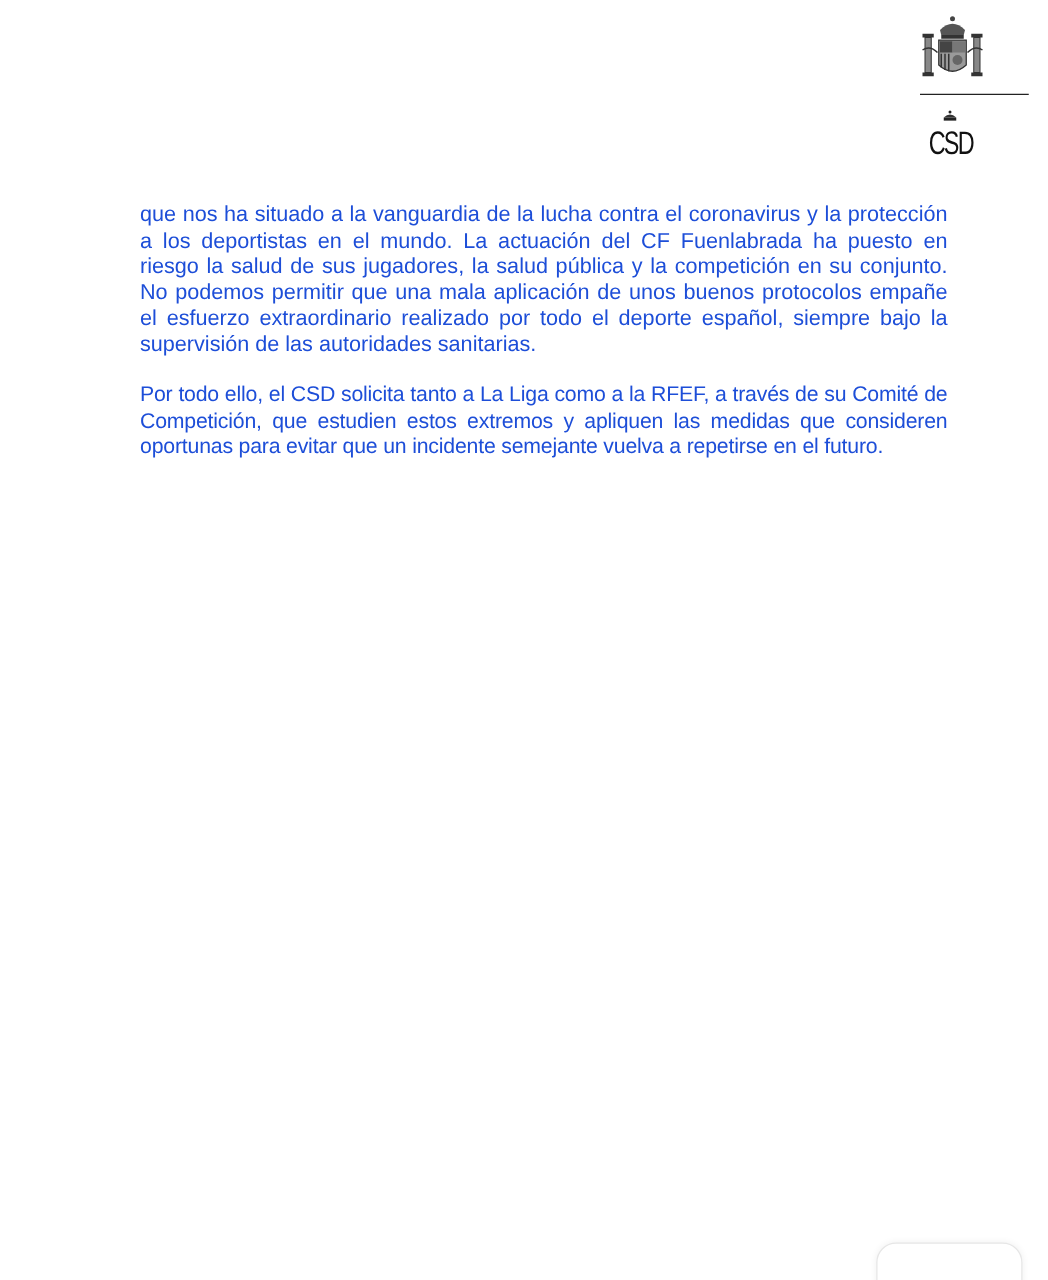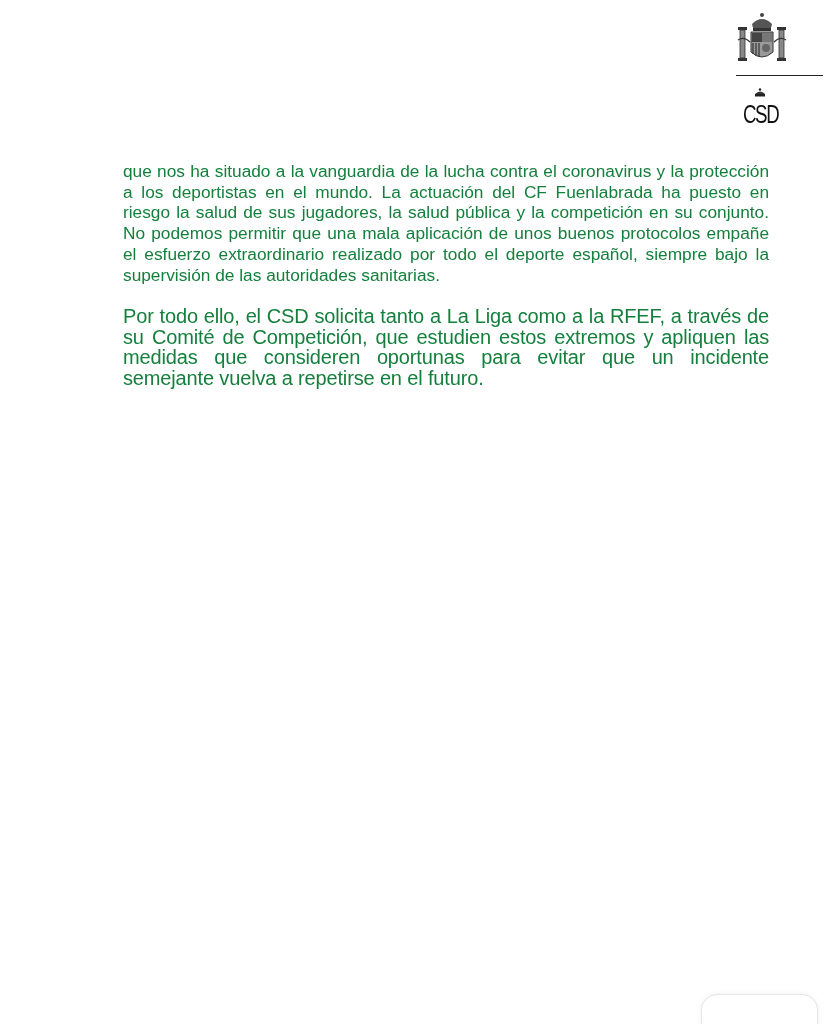--- a/index.html
+++ b/index.html
@@ -10,26 +10,26 @@
   .header { position: absolute; left: 724px; top: 0; width: 138px; height: 140px; }
   .coat { position: absolute; left: 12px; top: 10px; width: 52px; height: 56px; }
   .rule { position: absolute; left: 12px; top: 75px; width: 87px; height: 0; border-top: 1.5px solid #222; }
   .csd-crown { position: absolute; left: 29px; top: 88px; width: 14px; height: 10px; }
   .csd-text {
     position: absolute; left: 19px; top: 99px; font-family: "Liberation Sans Narrow", "Liberation Sans", sans-serif;
     font-size: 26px; letter-spacing: -2px; transform: scaleX(0.72); transform-origin: left top;
     color: #111; font-weight: 400; line-height: 30px;
   }
   .para {
-    position: absolute; left: 123px; width: 646px; text-align: justify; text-align-last: left;
-    font-size: 17.3px; line-height: 20.7px; color: #15803d;
+    position: absolute; left: 112px; width: 646px; text-align: justify; text-align-last: left;
+    font-size: 17.3px; line-height: 20.7px; color: #1d4ed8;
   }
   .p1 { top: 161px; }
   .p2 {
-    top: 306px; font-size: 20px; line-height: 20.7px;
+    top: 306px; font-size: 17px; line-height: 20.7px;
     letter-spacing: -0.15px;
   }
   .corner-box {
     position: absolute; left: 701px; top: 994px; width: 115px; height: 60px;
     border: 1px solid #e6e6e6; border-radius: 16px; background: #fff;
     box-shadow: 0 0 6px rgba(0,0,0,0.06);
   }
 </style>
 </head>
 <body>

